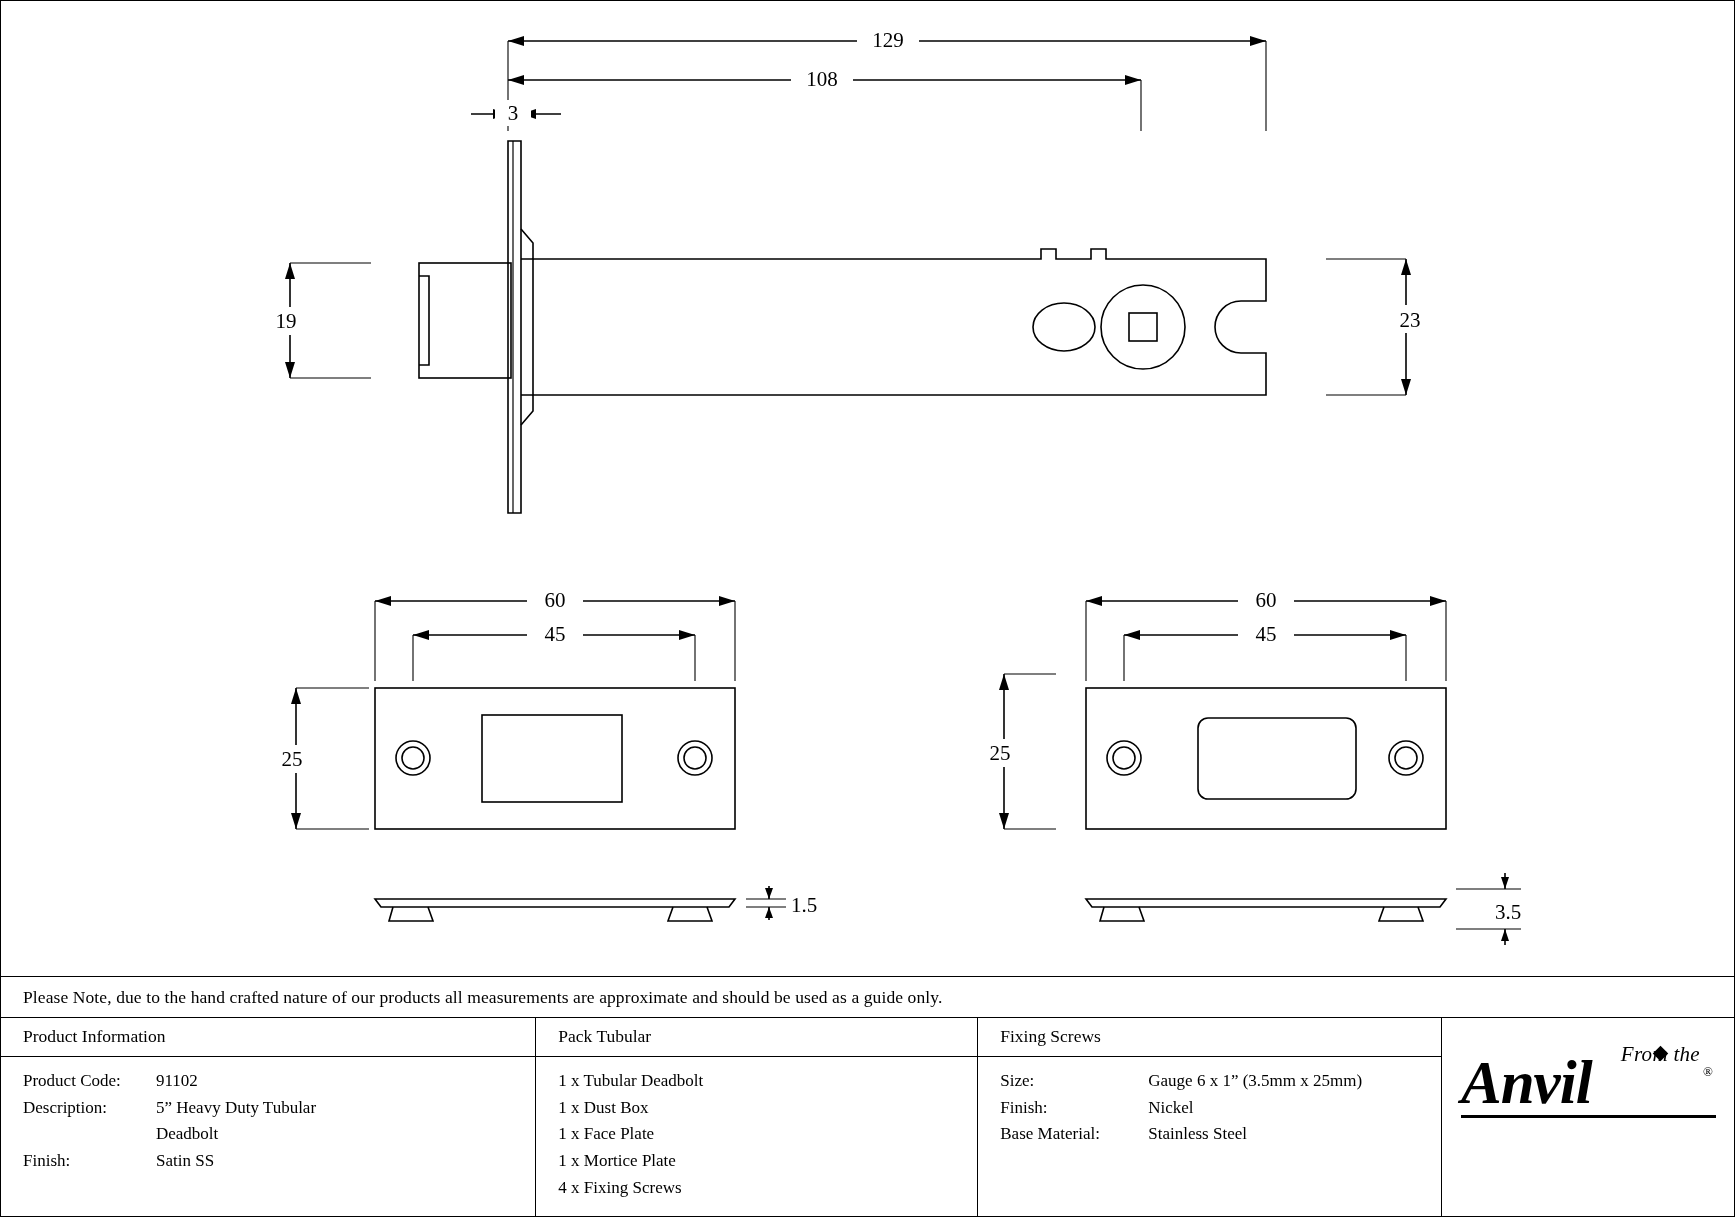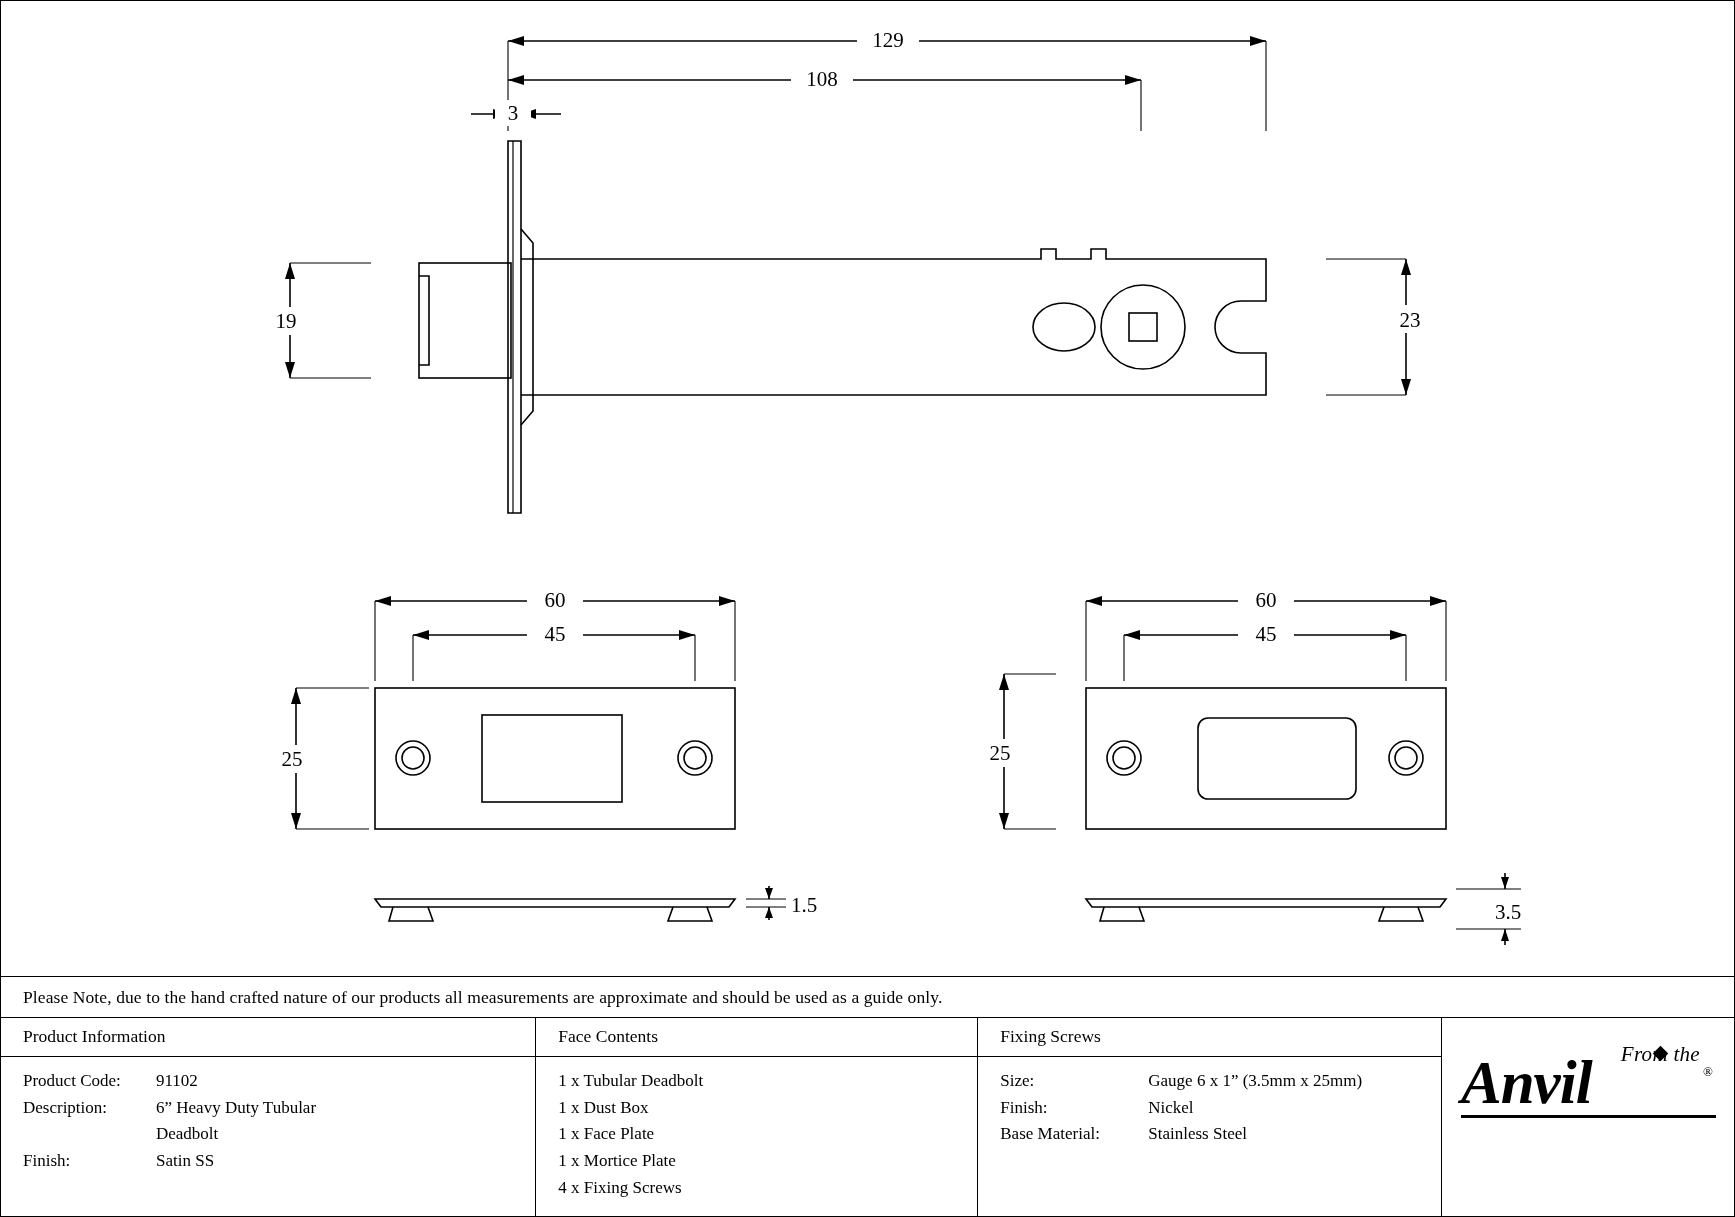--- a/index.html
+++ b/index.html
@@ -196,35 +196,35 @@
 
       <div class="col c1">
         <div class="colhead">Product Information</div>
         <div class="colbody">
           <div class="kv">
             <div class="k">Product Code:</div>
             <div class="v">91102</div>
           </div>
           <div class="kv">
             <div class="k">Description:</div>
-            <div class="v">6” Heavy Duty Tubular</div>
+            <div class="v">5” Heavy Duty Tubular</div>
           </div>
           <div class="kv indent">
             <div class="k"></div>
             <div class="v">Deadbolt</div>
           </div>
           <div class="kv">
             <div class="k">Finish:</div>
             <div class="v">Satin SS</div>
           </div>
         </div>
       </div>
 
       <div class="col c2">
-        <div class="colhead">Face Contents</div>
+        <div class="colhead">Pack Tubular</div>
         <div class="colbody list">
           <div>1 x Tubular Deadbolt</div>
           <div>1 x Dust Box</div>
           <div>1 x Face Plate</div>
           <div>1 x Mortice Plate</div>
           <div>4 x Fixing Screws</div>
         </div>
       </div>
 
       <div class="col c3">

